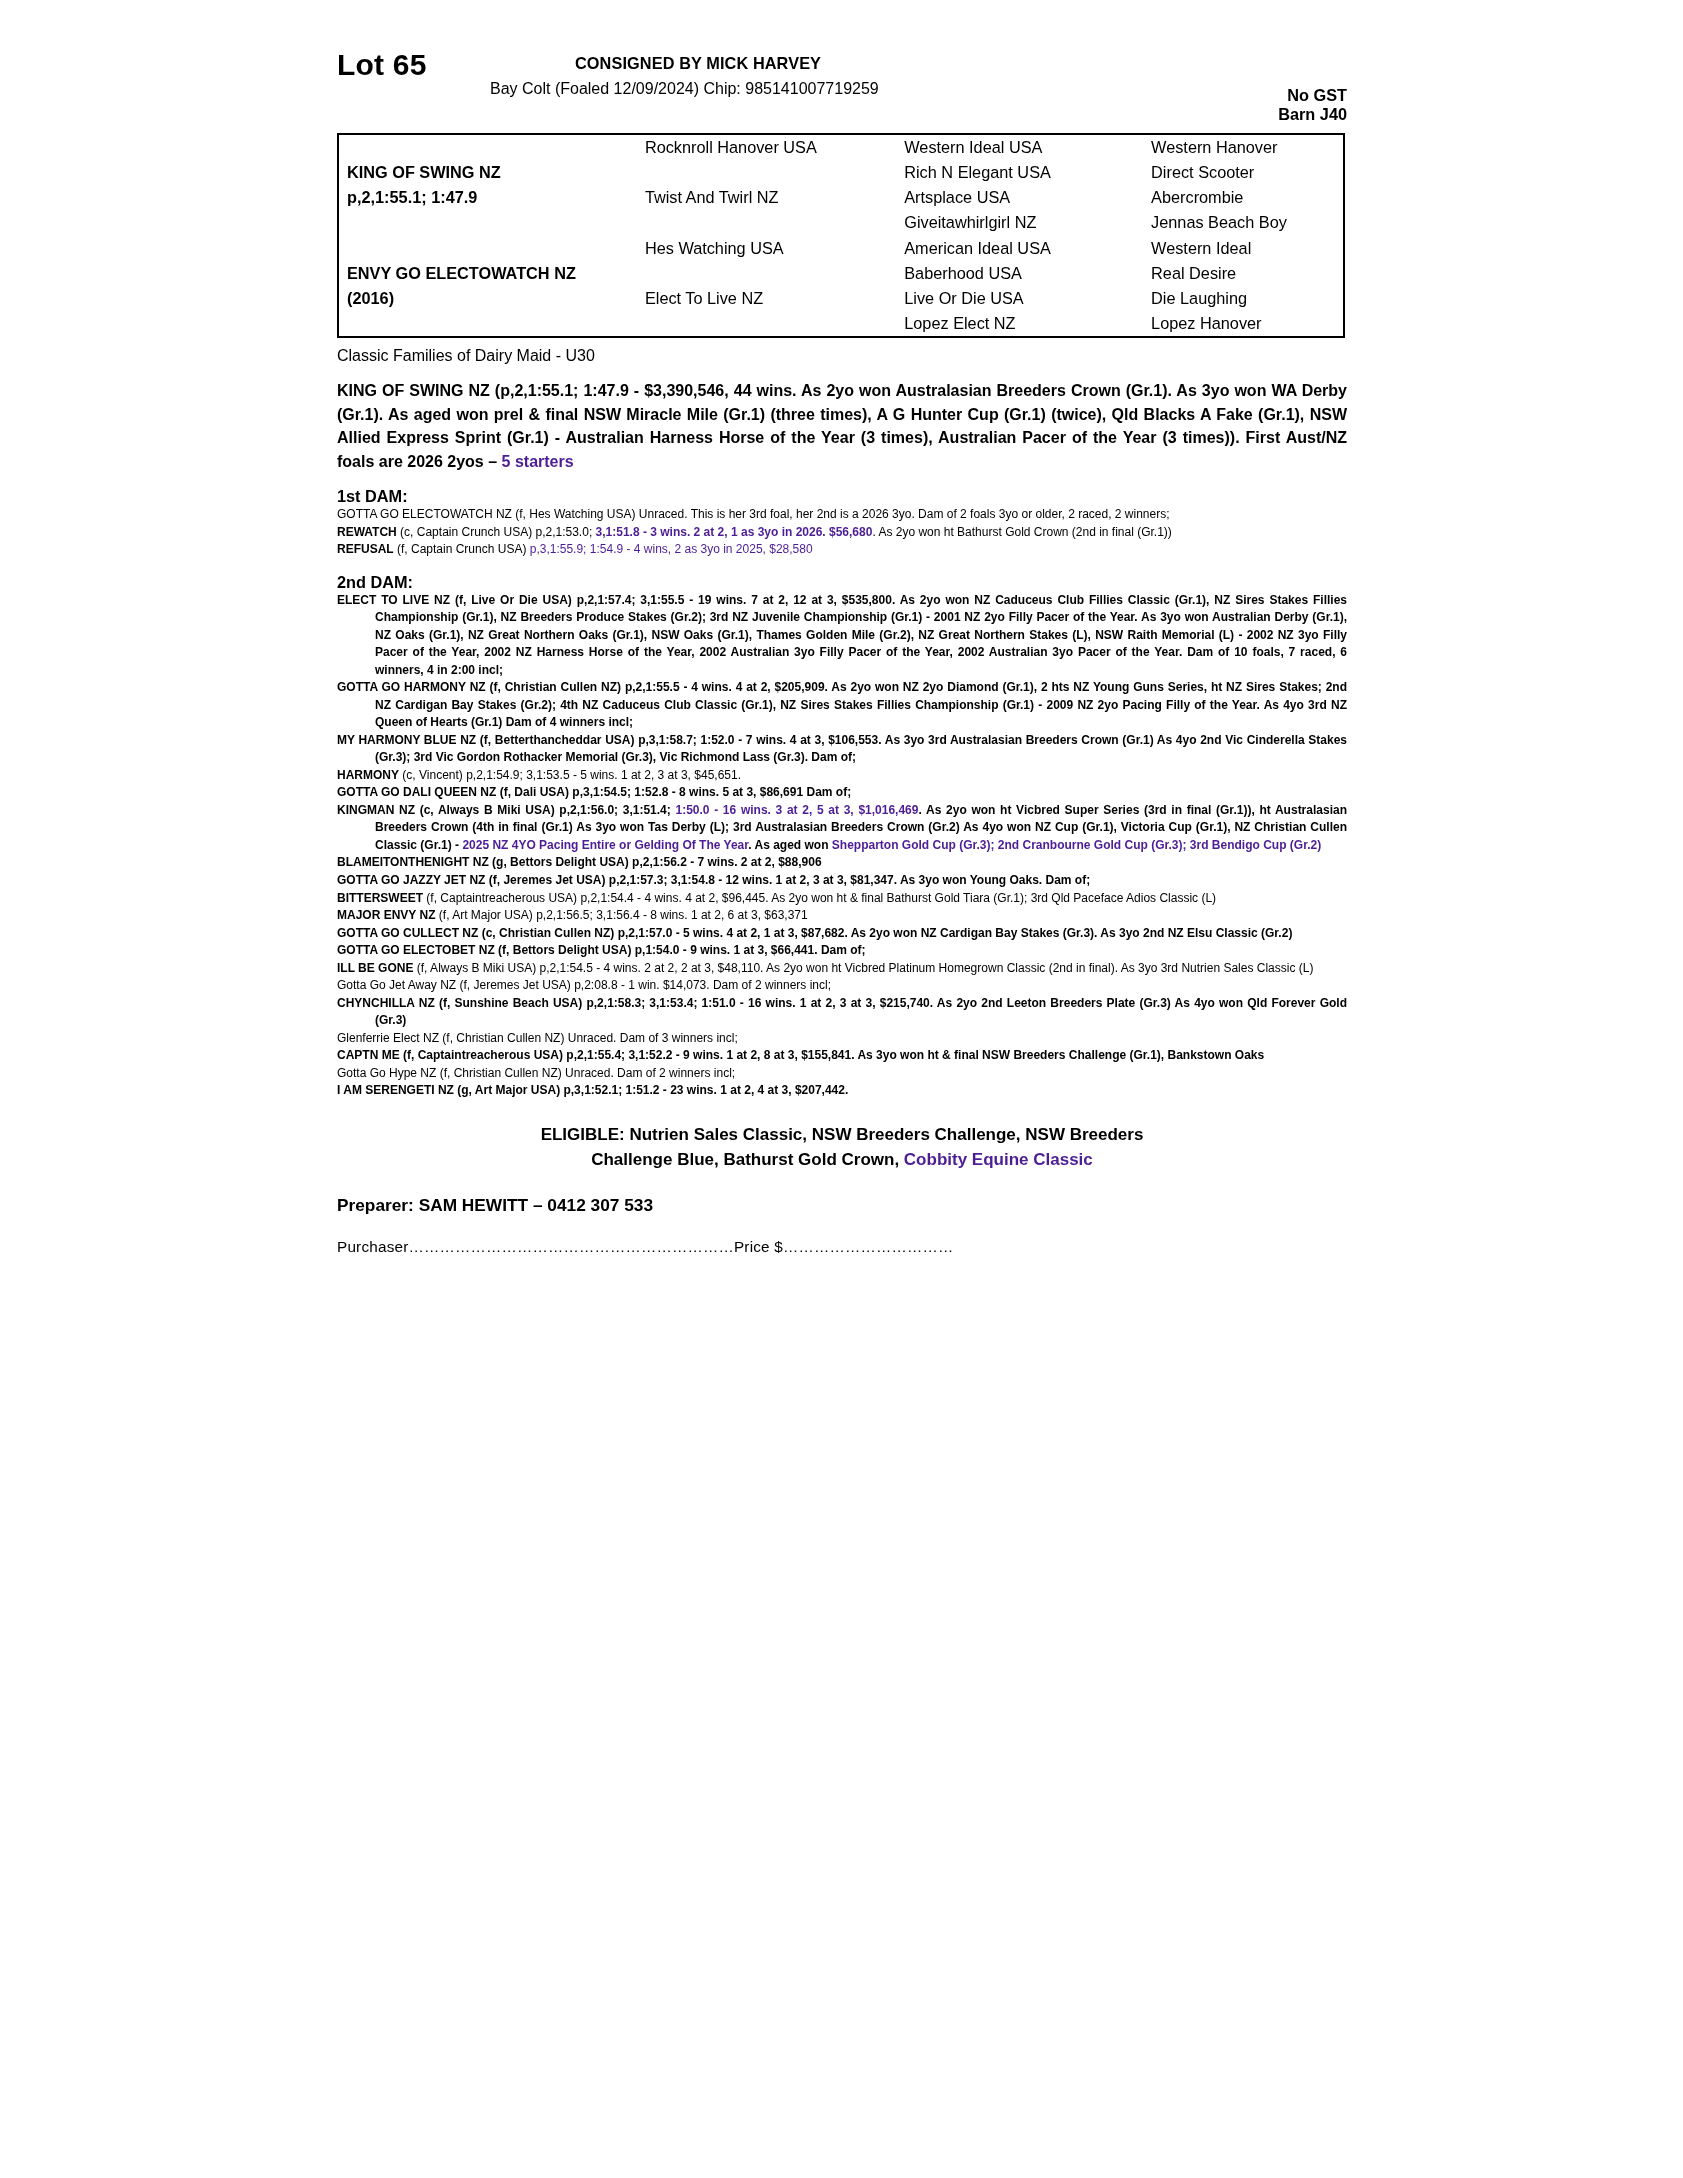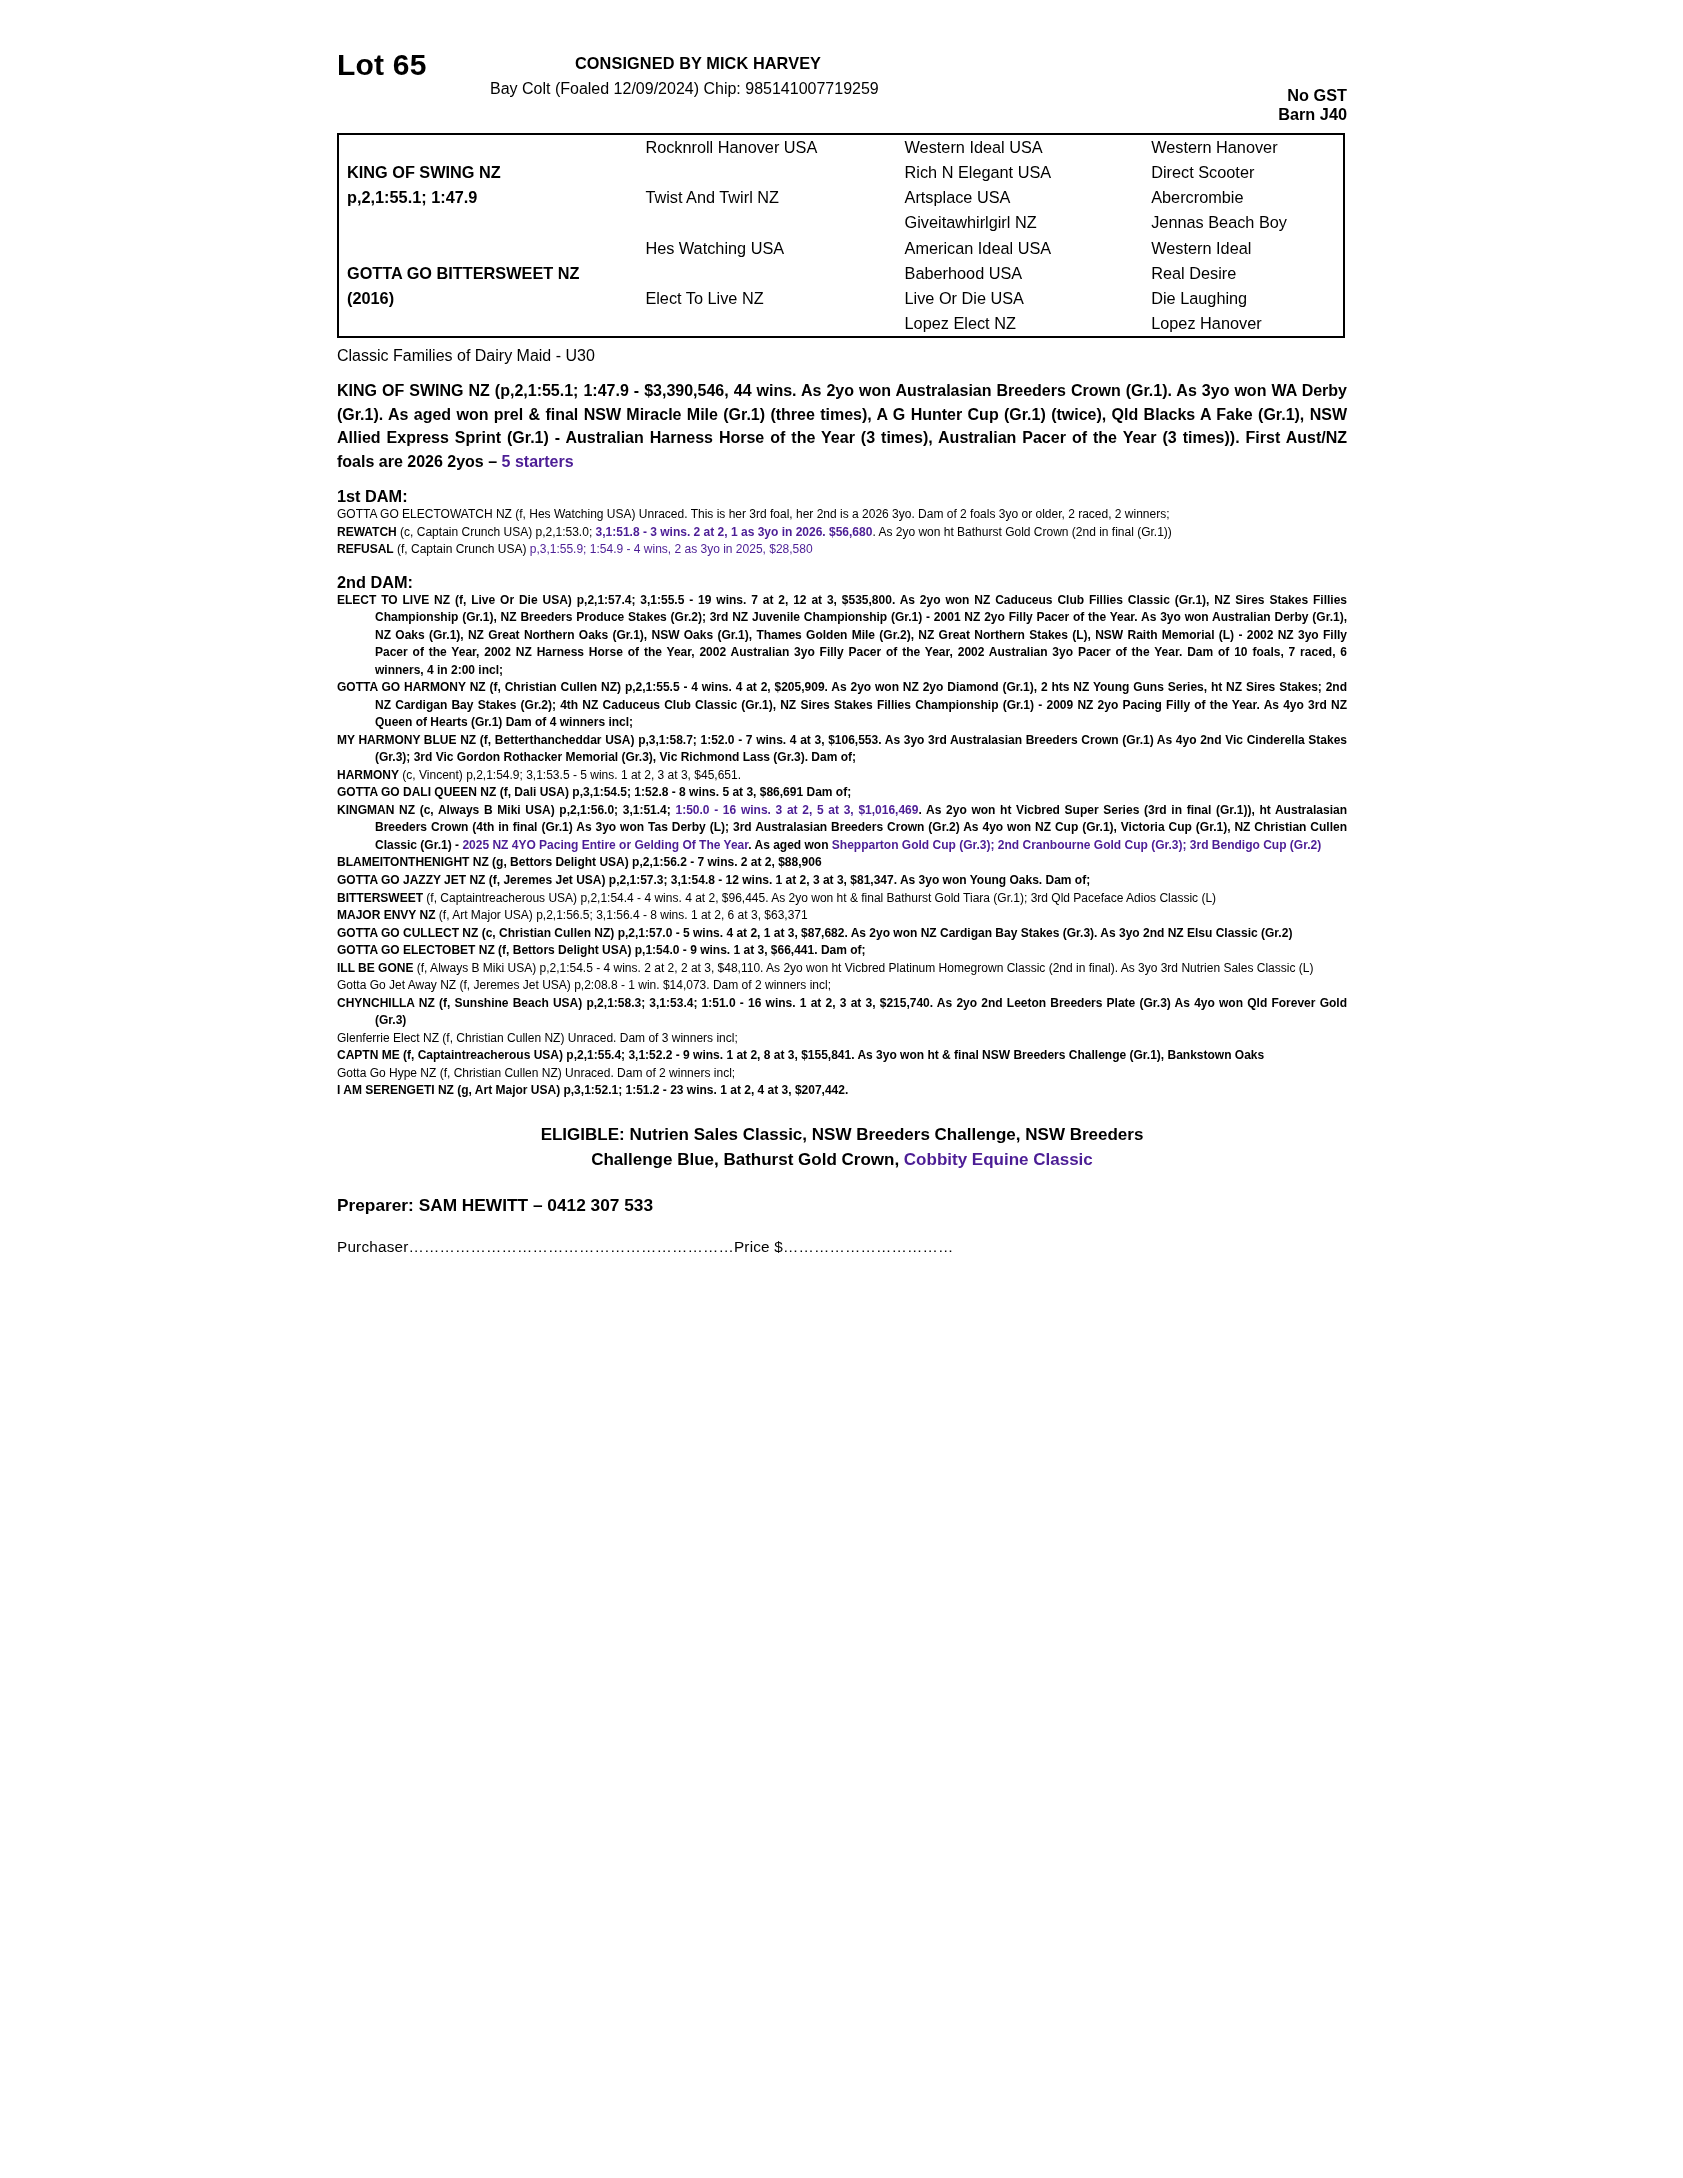--- a/index.html
+++ b/index.html
@@ -182,21 +182,21 @@
           <td class="c3">Giveitawhirlgirl NZ</td>
           <td class="c4">Jennas Beach Boy</td>
         </tr>
         <tr>
           <td class="c1"></td>
           <td class="c2 pad-top">Hes Watching USA</td>
           <td class="c3 pad-top">American Ideal USA</td>
           <td class="c4 pad-top">Western Ideal</td>
         </tr>
         <tr>
-          <td class="c1 bold">GOTTA GO BITTERSWEET NZ</td>
+          <td class="c1 bold">ENVY GO ELECTOWATCH NZ</td>
           <td class="c2"></td>
           <td class="c3">Baberhood USA</td>
           <td class="c4">Real Desire</td>
         </tr>
         <tr>
           <td class="c1 bold">(2016)</td>
           <td class="c2">Elect To Live NZ</td>
           <td class="c3">Live Or Die USA</td>
           <td class="c4">Die Laughing</td>
         </tr>

